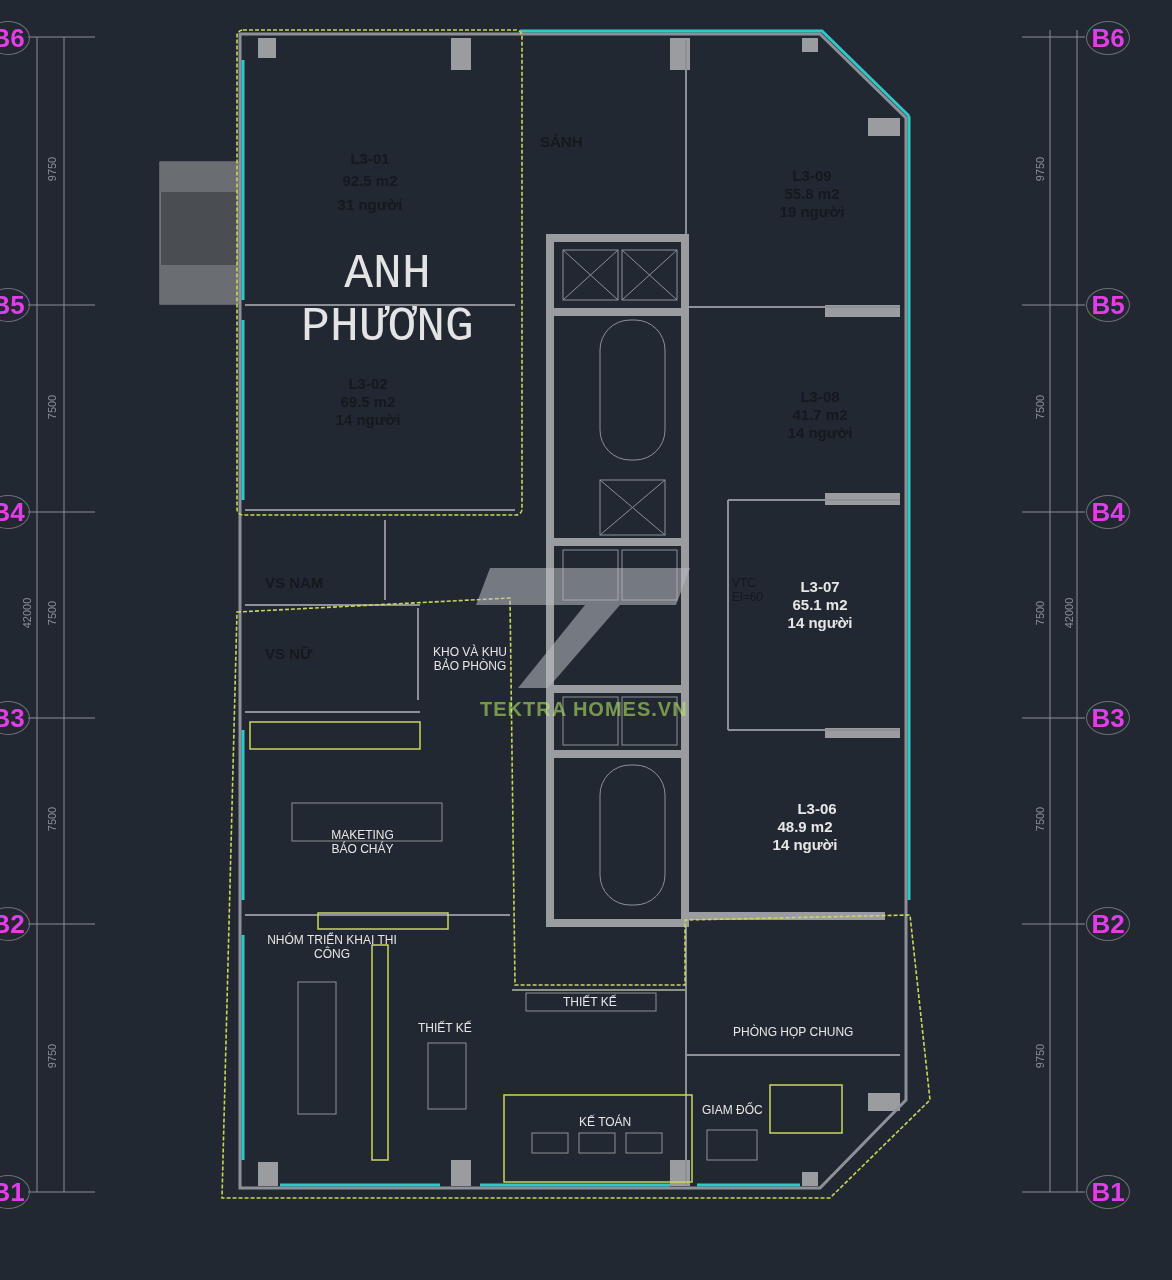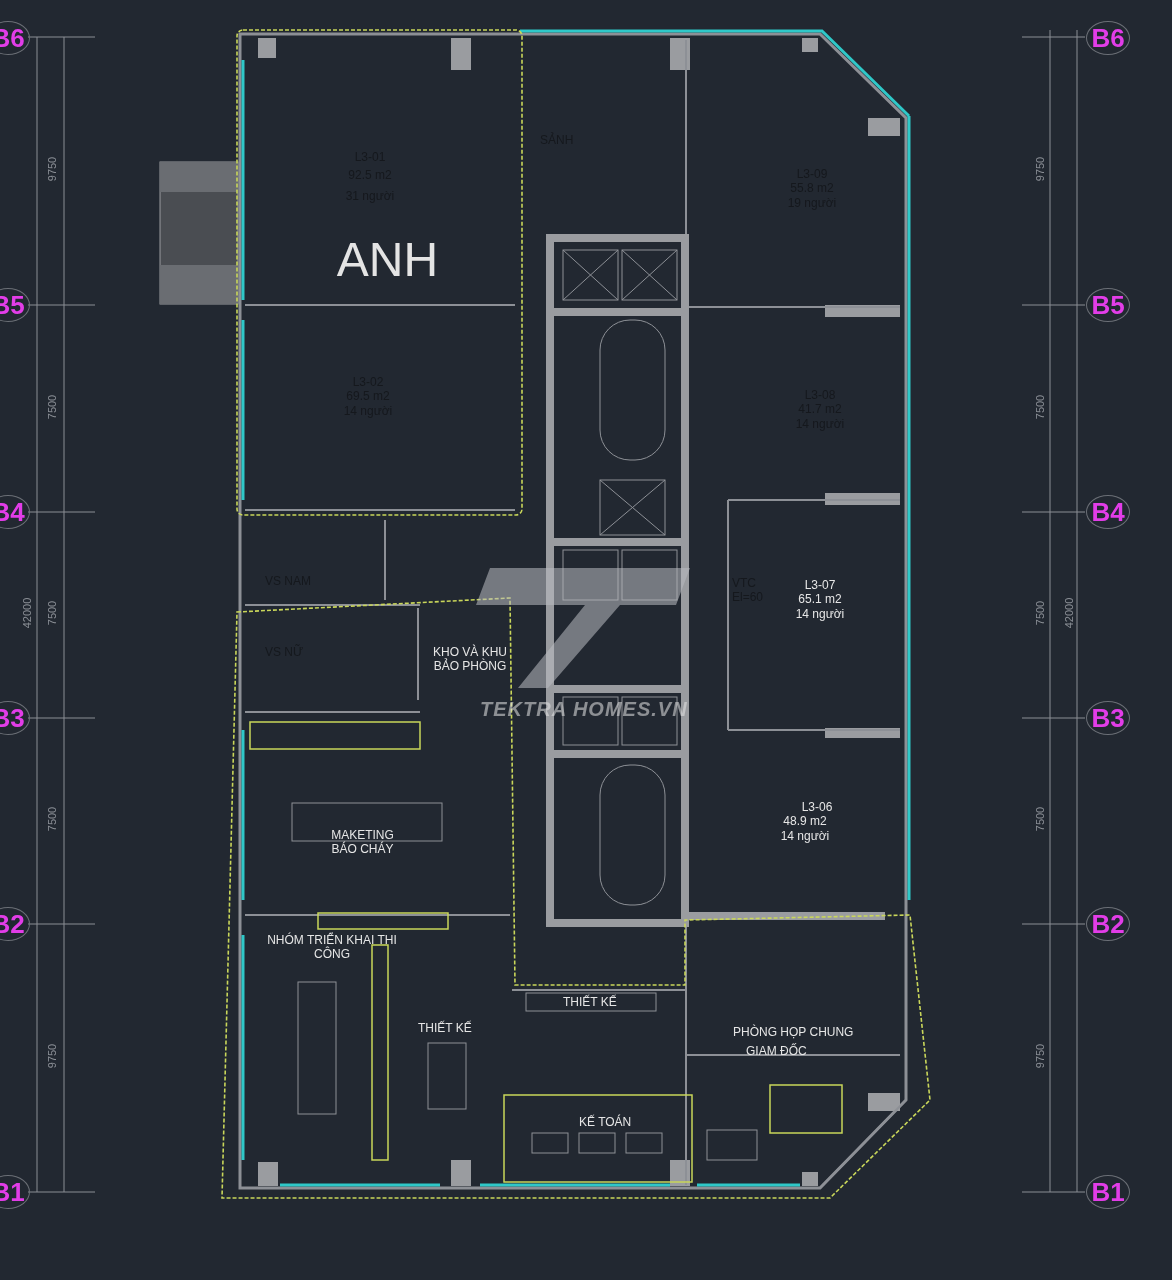--- a/index.html
+++ b/index.html
@@ -1,26 +1,26 @@
 <!DOCTYPE html>
 <html><head>
 <meta charset="utf-8">
 <style>
   html, body { margin:0; padding:0; }
   body { width:1172px; height:1280px; background:#222831; overflow:hidden; position:relative; font-family:"Liberation Sans", sans-serif; }
   #plan { position:absolute; left:0; top:0; width:1172px; height:1280px; }
   .lbl { position:absolute; text-align:center; white-space:nowrap; line-height:1.2; }
   .dark { color:#15181d; }
   .light { color:#e6e6e6; }
-  .room-lg { font-size:12px; }
+  .room-lg { font-size:15px;font-weight:bold; }
   .room-sm { font-size:12px; }
   .big { position:absolute; color:#e4e4e4; font-size:48px; text-align:center; line-height:1.1; white-space:nowrap; }
   .axis { position:absolute; width:44px; height:34px; border:1.5px solid #6b6f76; border-radius:50%; color:#e23de8; font-size:26px; font-weight:bold; display:flex; align-items:center; justify-content:center; box-sizing:border-box; }
   .dim { position:absolute; color:#8a8e95; font-size:11px; transform:rotate(-90deg); transform-origin:center; white-space:nowrap; }
-  .wm { position:absolute; color:#e5e5e5; font-size:22px; font-weight:bold; letter-spacing:1px; opacity:0.55; white-space:nowrap;font-style:italic; }
+  .wm { position:absolute; color:#bef264; font-size:22px; font-weight:bold; letter-spacing:1px; opacity:0.55; white-space:nowrap; }
 </style>
 </head>
 <body>
 
 <svg id="plan" width="1172" height="1280" viewBox="0 0 1172 1280">
 
   <g stroke="#8a8e95" stroke-width="1" fill="none">
     <line x1="37" y1="37" x2="37" y2="1192"></line>
     <line x1="64" y1="37" x2="64" y2="1192"></line>
     <line x1="28" y1="37" x2="95" y2="37"></line>
@@ -176,22 +176,23 @@
 <div class="dim" style="left:1028px;top:813px;">7500</div>
 <div class="dim" style="left:1028px;top:1050px;">9750</div>
 <div class="dim" style="left:1054px;top:607px;">42000</div>
 
 <div class="lbl dark room-lg" style="left:320px;top:150px;width:100px;">
   <div>L3-01</div>
   <div style="margin-top:4px;">92.5 m2</div>
   <div style="margin-top:6px;">31 người</div>
 </div>
 
-<div class="big" style="left:255px;top:234px;width:265px;">
+<div class="big" style="left:255px;top:248px;width:265px;font-family:Liberation Mono, monospace;">
   <div>ANH</div>
+  <div>PHƯƠNG</div>
 </div>
 
 <div class="lbl dark room-lg" style="left:318px;top:375px;width:100px;">
   <div>L3-02</div>
   <div>69.5 m2</div>
   <div>14 người</div>
 </div>
 
 <div class="lbl dark room-lg" style="left:540px;top:133px;">SẢNH</div>
 
@@ -242,15 +243,15 @@
   <div>CÔNG</div>
 </div>
 
 <div class="lbl light room-sm" style="left:418px;top:1021px;">THIẾT KẾ</div>
 <div class="lbl light room-sm" style="left:563px;top:995px;">THIẾT KẾ</div>
 
 <div class="lbl light room-sm" style="left:733px;top:1025px;">PHÒNG HỌP CHUNG</div>
 
 <div class="lbl light room-sm" style="left:563px;top:1115px;margin-left:16px;">KẾ TOÁN</div>
 
-<div class="lbl light room-sm" style="left:702px;top:1044px;margin-left:44px;">GIAM ĐỐC</div>
+<div class="lbl light room-sm" style="left:702px;top:1103px;">GIAM ĐỐC</div>
 
 <div class="wm" style="left:480px;top:698px;font-size:20px;">TEKTRA HOMES.VN</div>
 
 </body></html>

